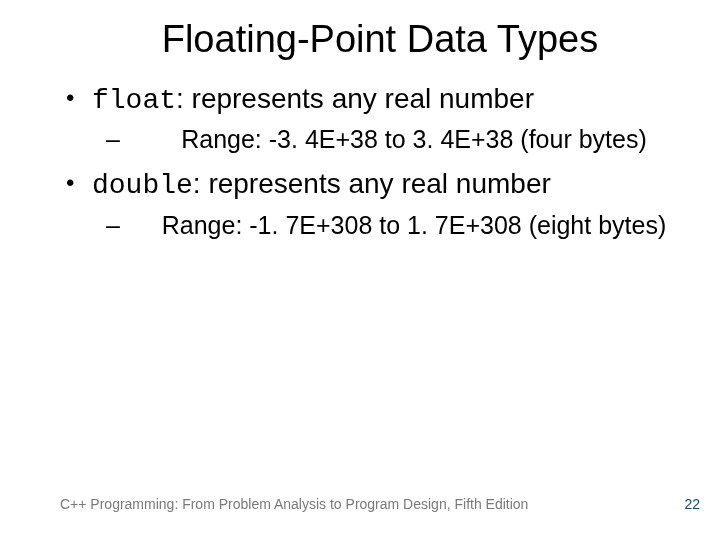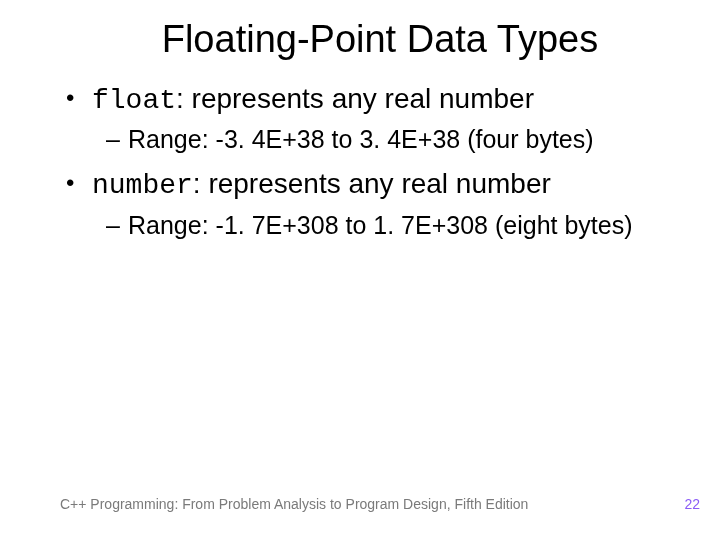--- a/index.html
+++ b/index.html
@@ -46,37 +46,37 @@
     font-size: 25px;
     line-height: 1.35;
     margin-left: 40px;
     margin-bottom: 8px;
     display: flex;
   }
   .bullet-l2 .dash {
     width: 22px;
     flex-shrink: 0;
   }
-  .bullet-l2 .txt { flex: 1; }
+  .bullet-l2 .txt { flex: 1; text-align: center; }
   .mono {
     font-family: Liberation Mono, monospace;
   }
   .footer {
     position: absolute;
     bottom: 28px;
     left: 40px;
     right: 40px;
     display: flex;
     justify-content: space-between;
     align-items: baseline;
     font-size: 14px;
     color: #7a7a7a;
     gap: 10px;
   }
-  .pagenum { color: #8b5cf6; text-align: center; }
+  .pagenum { color: #0c4a6e; text-align: center; }
 </style>
 </head>
 <body>
 
 <div class="slide">
 
   <h1 class="title">
     <span>Floating-Point Data Types</span><br>
   </h1>
 
@@ -89,21 +89,21 @@
       </span>
     </div>
     <div class="bullet-l2">
       <span class="dash">–</span>
       <span class="txt">Range: -3. 4E+38 to 3. 4E+38 (four bytes)</span>
     </div>
 
     <div class="bullet-l1">
       <span class="dot">•</span>
       <span class="txt">
-        <span class="mono">number</span><span>: represents any real number</span>
+        <span class="mono">double</span><span>: represents any real number</span>
       </span>
     </div>
     <div class="bullet-l2">
       <span class="dash">–</span>
       <span class="txt">Range: -1. 7E+308 to 1. 7E+308 (eight bytes)</span>
     </div>
 
   </div>
 
   <div class="footer">

